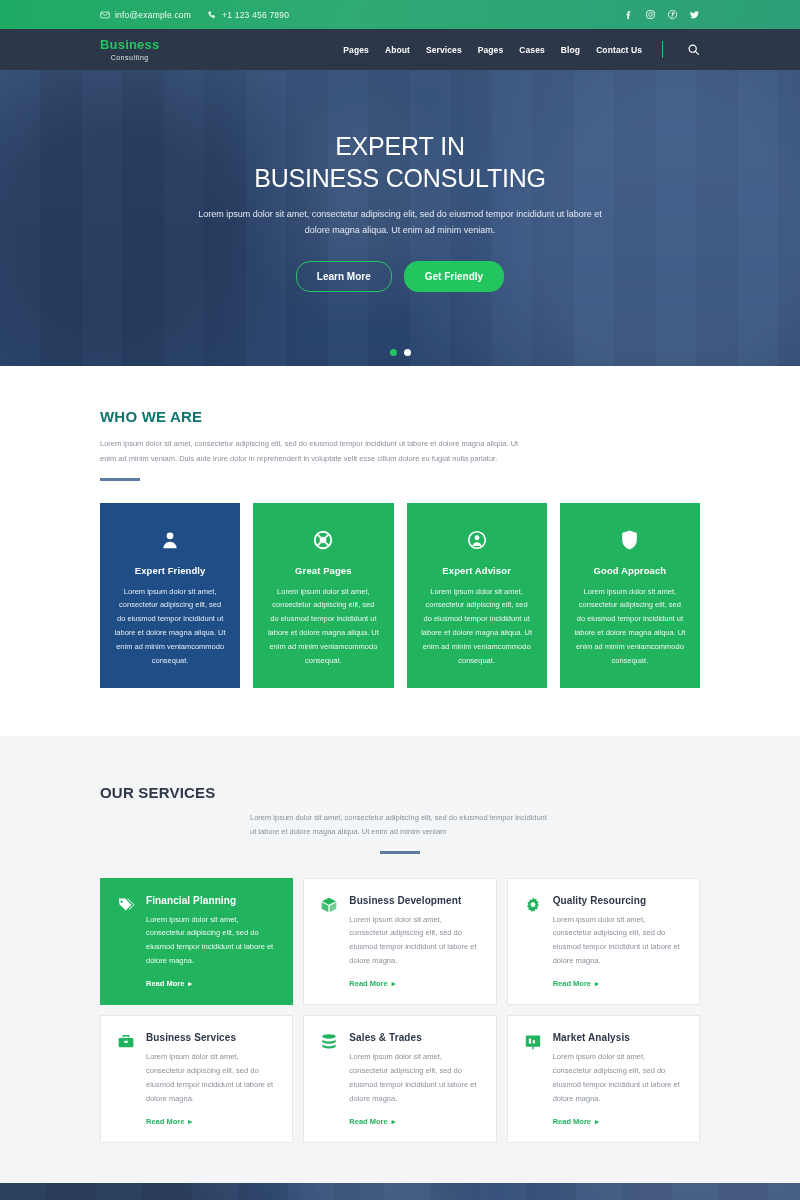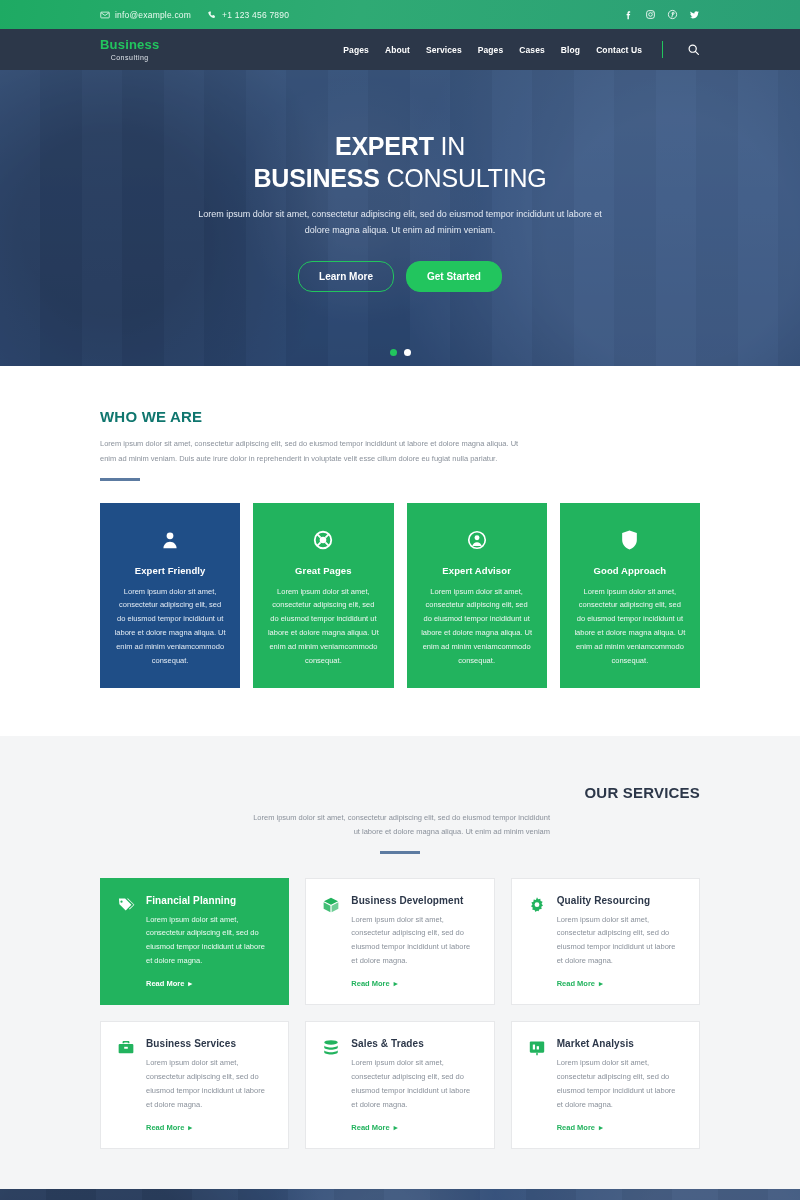--- a/index.html
+++ b/index.html
@@ -35,21 +35,21 @@
       radial-gradient(circle at 84% 58%, rgba(235,235,238,.42) 0 18%, rgba(0,0,0,0) 40%),
       linear-gradient(180deg,#6d808f 0%,#4e6a86 40%,#39536f 100%);
   }
   .hero .photo:before{content:"";position:absolute;inset:0;
     background:repeating-linear-gradient(90deg,rgba(255,255,255,.05) 0 40px,rgba(0,0,0,.05) 40px 82px);}
   .hero .tint{position:absolute;inset:0;background:#3e6499;opacity:.66;mix-blend-mode:multiply}
   .hero .tint2{position:absolute;inset:0;background:rgba(60,92,146,.42)}
   .hero-inner{position:relative;z-index:4;height:100%;display:flex;flex-direction:column;align-items:center;justify-content:center;
               padding-bottom:14px;text-align:center}
   .hero h1{color:#fff;font-size:25px;line-height:1.28;font-weight:300;letter-spacing:-.2px}
-  .hero h1 b{font-weight:700}
+  .hero h1 b{font-weight:400}
   .hero p{margin-top:13px;color:#e4eaf3;font-size:9px;line-height:1.75;max-width:420px}
   .hero-btns{margin-top:22px;display:flex;gap:12px}
   .btn{font-size:10px;font-weight:700;padding:9px 20px;border-radius:14px;cursor:pointer;text-decoration:none;display:inline-block}
   .btn-out{border:1.5px solid #22c55e;color:#fff;background:transparent}
   .btn-fill{background:#22c55e;color:#fff;border:1.5px solid #22c55e}
   .dots{position:absolute;left:0;right:0;bottom:10px;z-index:5;display:flex;justify-content:center;gap:7px}
   .dot{width:7px;height:7px;border-radius:50%;background:#fff;cursor:pointer}
   .dot.active{background:#22c55e}
 
   
@@ -62,25 +62,25 @@
   .card{flex:1;padding:22px 14px 20px;text-align:center;color:#fff}
   .card.blue{background:#1f4e87}
   .card.green{background:#22b35e}
   .card .ico{height:30px;display:flex;align-items:center;justify-content:center;margin-bottom:10px}
   .card h3{font-size:9.5px;font-weight:800;margin-bottom:9px;letter-spacing:.1px}
   .card p{font-size:7.5px;line-height:1.85;color:#eef5f1}
   .card.blue p{color:#e3ebf4}
 
   
   .services{background:#f4f5f6;margin-top:48px;padding:48px 100px 40px}
-  .sec-head{text-align:right}
+  .sec-head{text-align:left}
   .sec-head h2{font-size:15px;font-weight:800;color:#2c3749;letter-spacing:.2px}
   .sec-head p{margin:10px auto 0;font-size:7.5px;line-height:1.95;color:#8a919b;max-width:300px}
   .sec-head .rule{margin:11px auto 0}
-  .srv-grid{margin-top:24px;display:grid;grid-template-columns:repeat(3,1fr);gap:16px}
+  .srv-grid{margin-top:24px;display:grid;grid-template-columns:repeat(3,1fr);gap:10px}
   .srv{background:#fff;border:1px solid #e7e8ea;padding:16px 16px 14px;display:flex;gap:11px}
   .srv.active{background:#22b35e;border-color:#22b35e}
   .srv .sico{flex:0 0 auto;width:18px;padding-top:1px;color:#22b35e}
   .srv.active .sico{color:#fff}
   .srv .body{flex:1;min-width:0}
   .srv h4{font-size:10px;font-weight:800;color:#2c3749;margin-bottom:7px;letter-spacing:.1px}
   .srv.active h4{color:#fff}
   .srv p{font-size:7.5px;line-height:1.85;color:#8a919b}
   .srv.active p{color:#edfaf2}
   .more{margin-top:11px;display:inline-flex;align-items:center;gap:4px;font-size:7.5px;font-weight:800;color:#22b35e;text-decoration:none}
@@ -183,21 +183,21 @@
     <div class="hero-inner">
       <h1>
         <b>EXPERT</b>
         <span>IN</span><br>
         <b>BUSINESS</b>
         <span>CONSULTING</span>
       </h1>
       <p>Lorem ipsum dolor sit amet, consectetur adipiscing elit, sed do eiusmod tempor incididunt ut labore et dolore magna aliqua. Ut enim ad minim veniam.</p>
       <div class="hero-btns">
         <a href="#" class="btn btn-out">Learn More</a>
-        <a href="#" class="btn btn-fill">Get Started</a>
+        <a href="#" class="btn btn-fill">Get Friendly</a>
       </div>
     </div>
     <div class="dots">
       <span class="dot active"></span>
       <span class="dot"></span>
     </div>
   </div>
 
   <div class="who">
     <h2>WHO WE ARE</h2>

